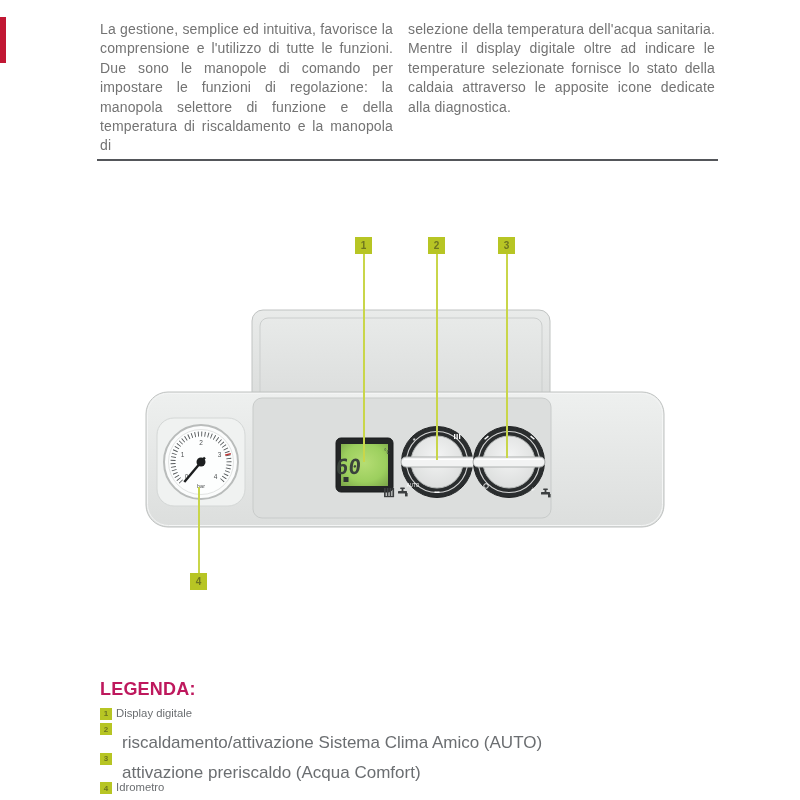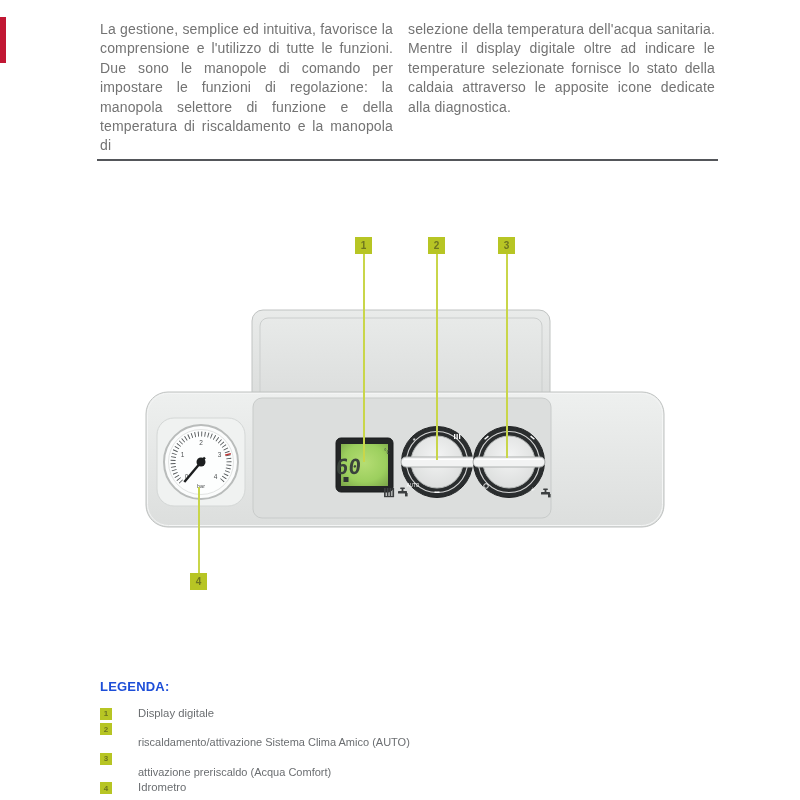--- a/index.html
+++ b/index.html
@@ -26,28 +26,28 @@
   #co1{left:355px;top:237px;} #co2{left:428px;top:237px;}
   #co3{left:498px;top:237px;} #co4{left:190px;top:573px;}
   #cl1{left:363px;top:254px;height:208px;}
   #cl2{left:436px;top:254px;height:206px;}
   #cl3{left:506px;top:254px;height:204px;}
   #cl4{left:198px;top:487px;height:86px;}
 
   #panel-svg{left:145px;top:300px;z-index:1;}
 
   
-  .legend-title{left:100px;top:679px;color:#1d4ed8;font-size:13px;font-weight:bold;
+  .legend-title{left:100px;top:679px;color:#be185d;font-size:18px;font-weight:bold;
                 letter-spacing:.2px;}
   .legend{left:100px;top:706px;width:480px;}
   .lg-row{display:flex;align-items:flex-start;line-height:15.4px;}
   .lg-num{flex:0 0 12px;width:12px;height:12px;margin-top:2px;background:#b7c524;color:#6d7520;
           font-size:8px;font-weight:bold;display:flex;align-items:center;justify-content:center;}
-  .lg-text{margin-left:26px;color:#6b6e71;font-size:11.3px;}
-  .lg-cont{margin-left:38px;color:#6b6e71;font-size:11px;line-height:15.4px;}
+  .lg-text{margin-left:4px;color:#6b6e71;font-size:11.3px;}
+  .lg-cont{margin-left:22px;color:#6b6e71;font-size:17px;line-height:15.4px;}
 </style>
 </head>
 <body>
 
 <div>
 
   <div class="abs red-tab"></div>
 
   <p class="intro-col" id="col-left">La gestione, semplice ed intuitiva, favorisce la comprensione e l'utilizzo di tutte le funzioni. Due sono le manopole di comando per impostare le funzioni di regolazione: la manopola selettore di funzione e della temperatura di riscaldamento e la manopola di</p>
   <p class="intro-col" id="col-right">selezione della temperatura dell'acqua sanitaria. Mentre il display digitale oltre ad indicare le temperature selezionate fornisce lo stato della caldaia attraverso le apposite icone dedicate alla diagnostica.</p>

